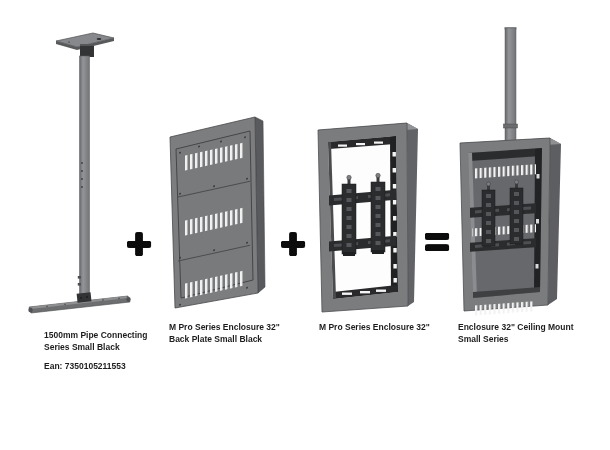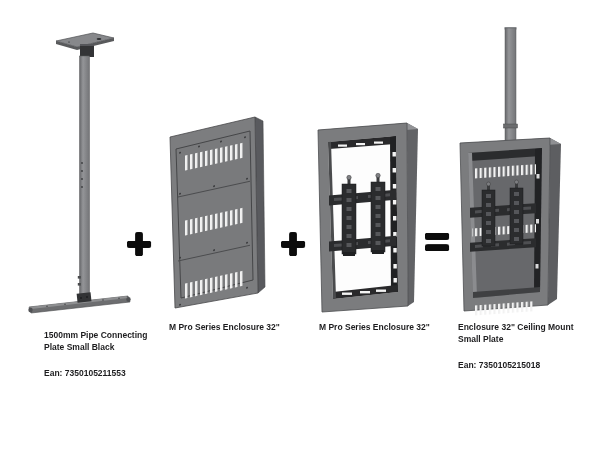--- a/index.html
+++ b/index.html
@@ -3,21 +3,21 @@
 <meta charset="utf-8">
 <style>
   html,body { margin:0; padding:0; background:#ffffff; }
   .stage {
     position:relative; width:610px; height:450px; background:#ffffff;
     font-family:"Liberation Sans", sans-serif; overflow:hidden;
   }
   .product-img { position:absolute; }
   .caption { position:absolute; font-size:8.5px; line-height:11.5px; font-weight:bold; color:#1d1d1f; }
   .caption div { white-space:nowrap; }
-  .caption .ean { margin-top:15px; }
+  .caption .ean { margin-top:8px; }
   .op {
     position:absolute; width:40px; text-align:center;
     font-size:42px; line-height:46px; font-weight:bold; color:#0c0c0c;
     text-shadow: 1.4px 0 0 #0c0c0c, -1.4px 0 0 #0c0c0c, 0 1.4px 0 #0c0c0c, 0 -1.4px 0 #0c0c0c,
                  1px 1px 0 #0c0c0c, -1px -1px 0 #0c0c0c, 1px -1px 0 #0c0c0c, -1px 1px 0 #0c0c0c;
   }
 </style>
 </head>
 <body>
 
@@ -262,31 +262,31 @@
         <rect x="62" y="186" width="5" height="4"></rect>
           <rect x="62" y="195" width="5" height="4"></rect>
         <rect x="62" y="204" width="5" height="4"></rect>
           <rect x="62" y="213" width="5" height="4"></rect>
       </g>
     </g>
   </svg>
 
   <div class="caption" style="left:44px; top:330px; width:125px;">
     <div>1500mm Pipe Connecting</div>
-    <div>Plate Small Black</div>
+    <div>Series Small Black</div>
     <div class="ean">Ean: 7350105211553</div>
   </div>
 
   <div class="caption" style="left:169px; top:322px; width:122px;">
     <div>M Pro Series Enclosure 32"</div>
+    <div>Back Plate Small Black</div>
   </div>
 
   <div class="caption" style="left:319px; top:322px; width:122px;">
     <div>M Pro Series Enclosure 32"</div>
   </div>
 
   <div class="caption" style="left:458px; top:322px; width:130px;">
     <div>Enclosure 32" Ceiling Mount</div>
-    <div>Small Plate</div>
-    <div class="ean">Ean: 7350105215018</div>
+    <div>Small Series</div>
   </div>
 
 </div>
 
 </body></html>

